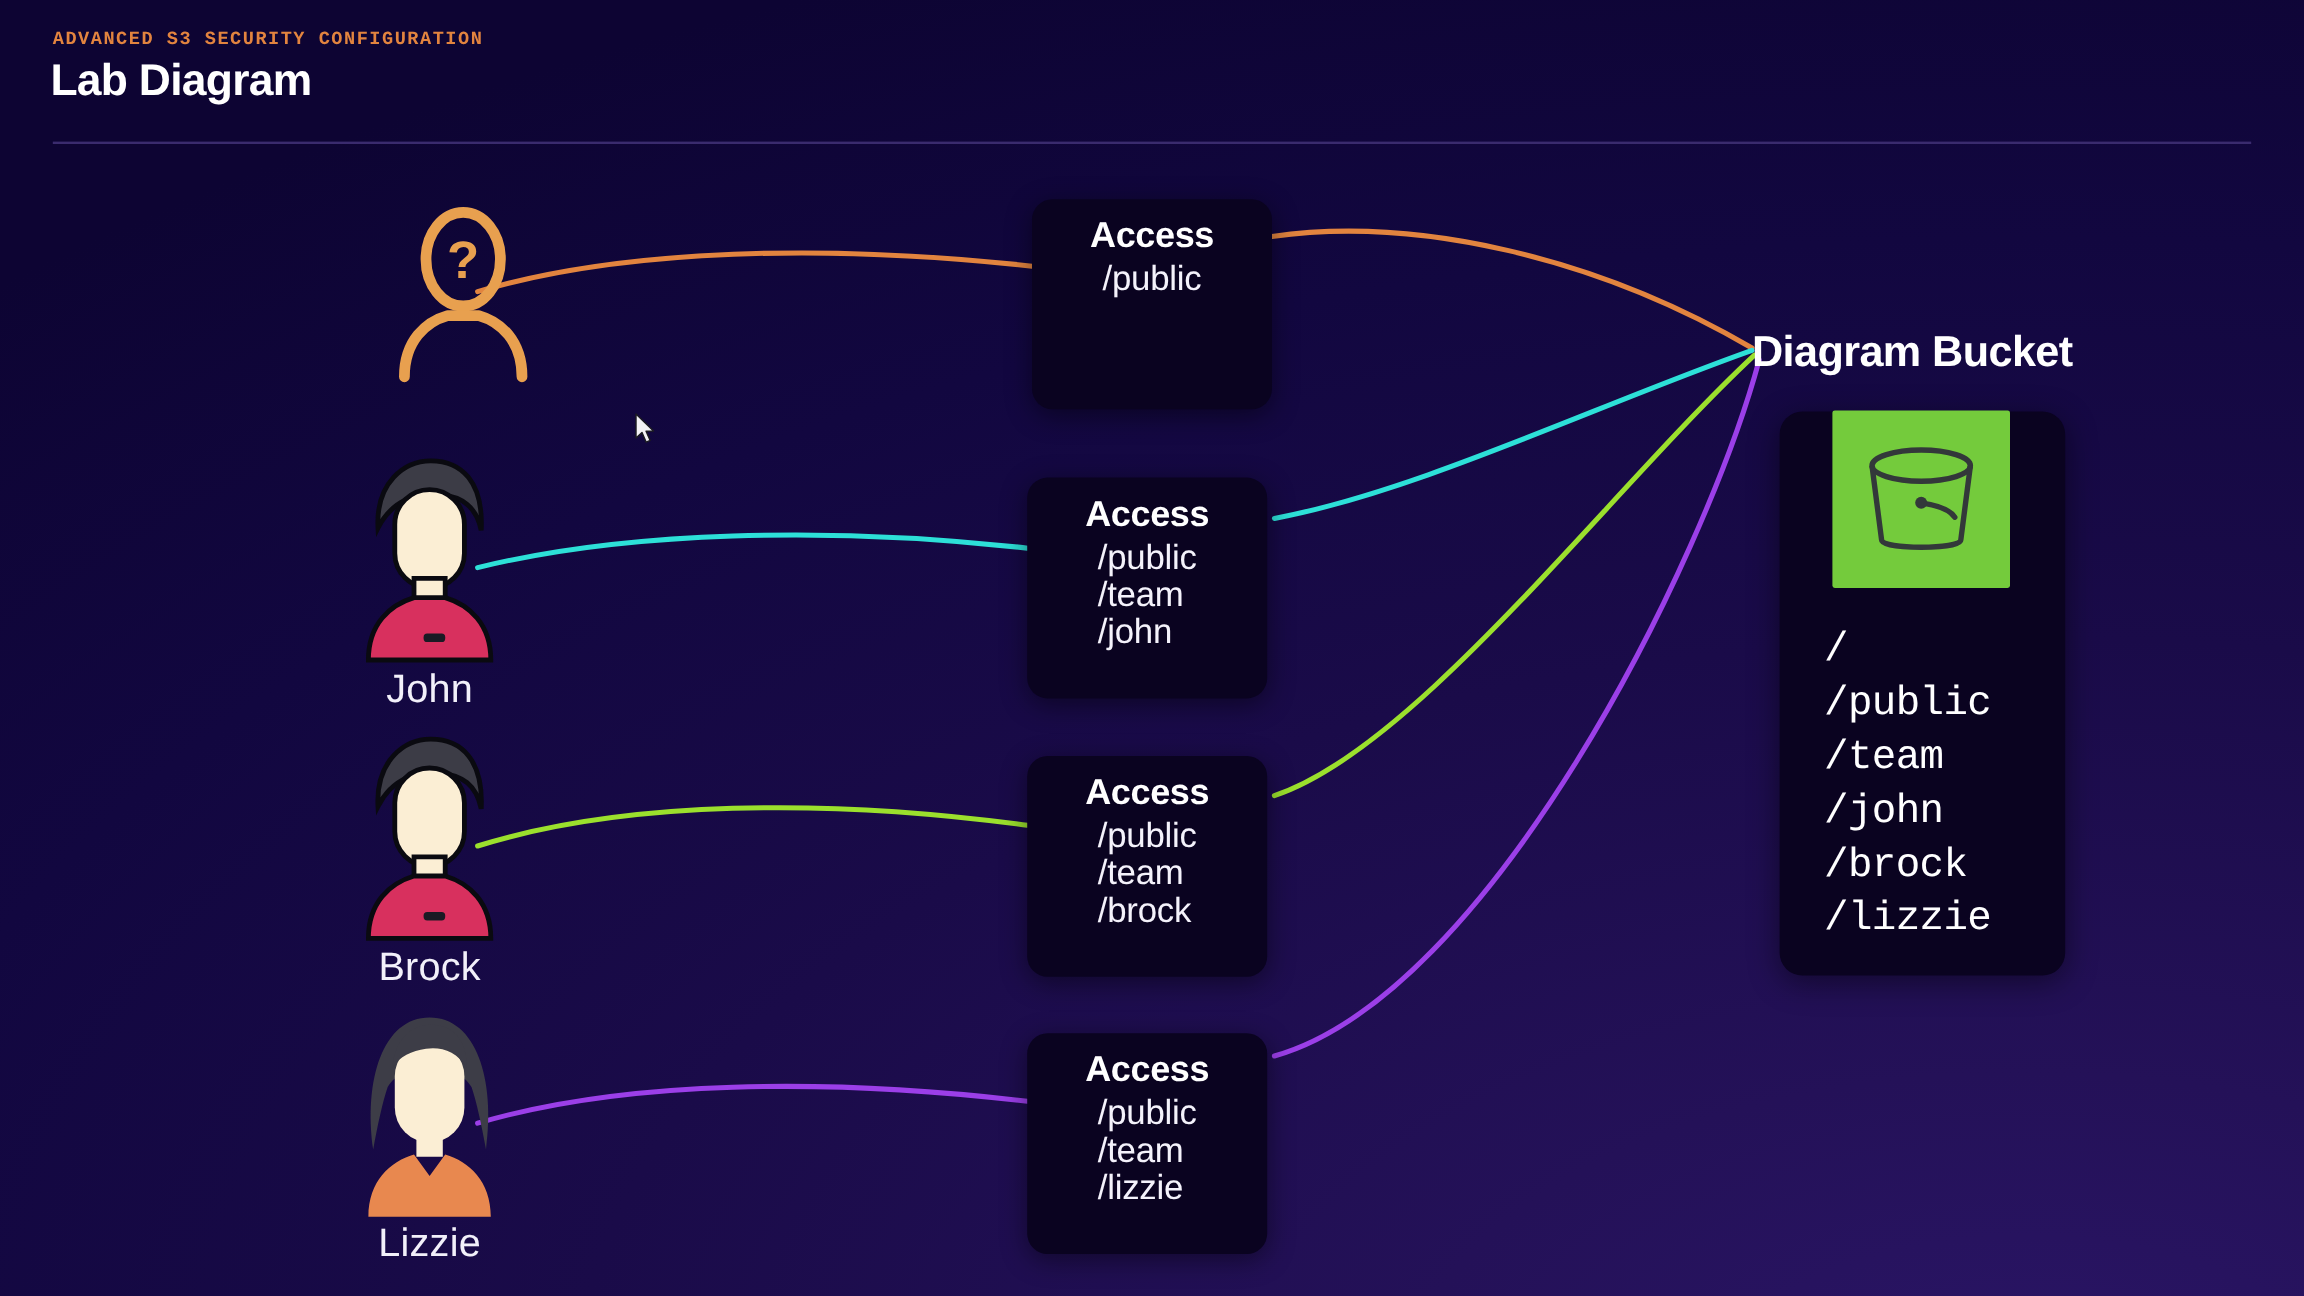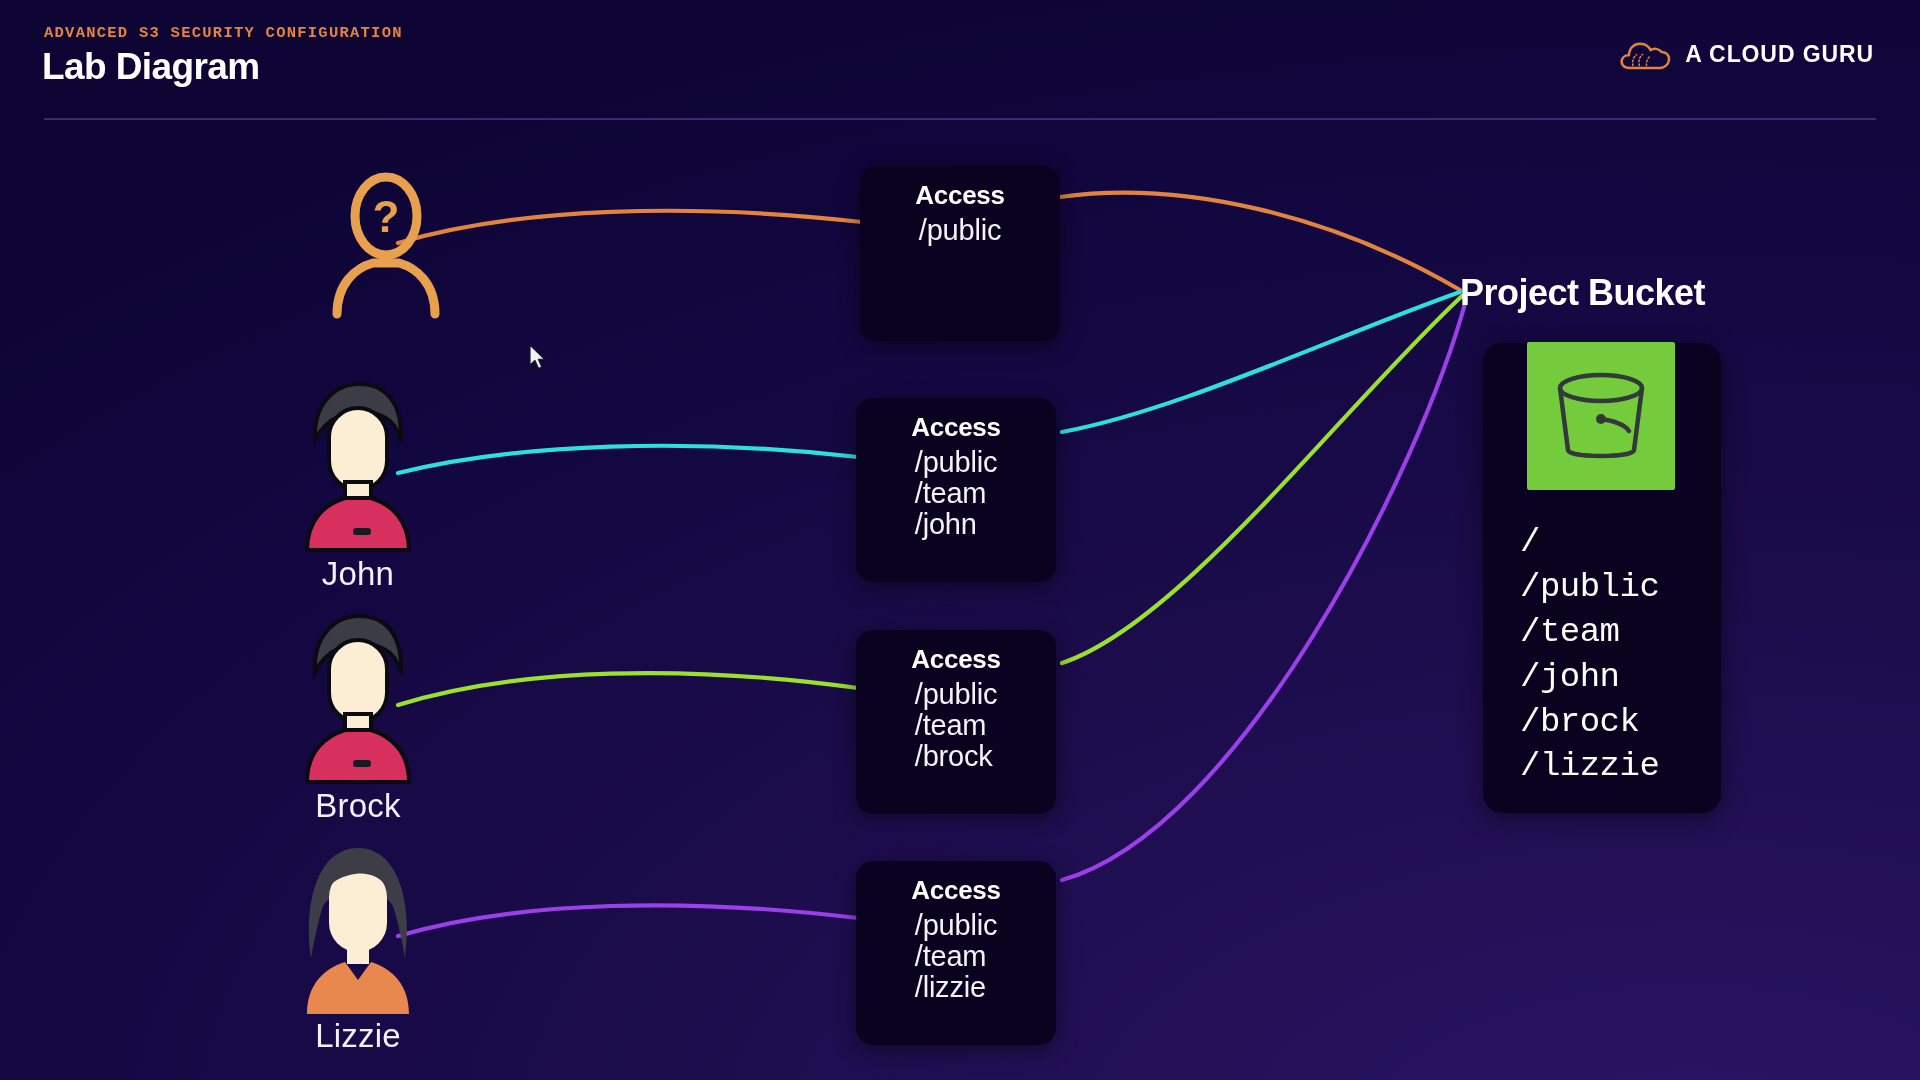--- a/index.html
+++ b/index.html
@@ -58,21 +58,21 @@
   .anon .actor-art { height:148px; }
 
   
   .access {
     position:absolute; width:200px;
     background:#0a0320; border-radius:17px;
     padding:14px 0 16px; text-align:center;
     box-shadow:0 5px 22px rgba(0,0,0,.45);
   }
   .access-title {
-    font-size:26px; font-weight:bold; color:#ffffff;
+    font-size:30px; font-weight:bold; color:#ffffff;
     letter-spacing:-0.3px; margin-bottom:4px;text-align:center;
   }
   .access-paths { display:inline-block; text-align:left; }
   .access-path {
     font-size:29px; color:#f4f2fb; line-height:1.07;
     letter-spacing:-0.2px; white-space:nowrap;
   }
 
   
   #bucket-title {
@@ -104,32 +104,20 @@
 </head>
 <body>
 
 <div id="stage">
 
   <div id="header">
     <div id="eyebrow">ADVANCED S3 SECURITY CONFIGURATION</div>
     <div id="page-title">Lab Diagram</div>
     <div id="divider"></div>
 
-    <div id="brand">
-      <svg id="brand-mark" viewBox="0 0 54 40">
-        <path d="M12 34 C5 34 2.5 29.5 4 25.5 C5.2 22.2 8.6 21 11 21.4
-                 C11 14 16.5 9.5 22.5 9.8 C27.6 10 31 13 32.6 16.2
-                 C35.6 13.8 41 14.4 43.6 18 C48.5 18 51.6 21.6 51 26
-                 C50.4 30.6 46.6 34 42 34 Z" fill="none" stroke="#e2843f" stroke-width="2.4" stroke-linejoin="round"></path>
-        <path d="M15 31.5 C14 27 15.6 22.8 18.6 20.6" fill="none" stroke="#e2843f" stroke-width="1.5" stroke-dasharray="1.6 2.2" stroke-linecap="round"></path>
-        <path d="M21.4 31.5 C20.2 27 21.6 22.6 24.6 20.4" fill="none" stroke="#e2843f" stroke-width="1.5" stroke-dasharray="1.6 2.2" stroke-linecap="round"></path>
-        <path d="M28.5 31.5 C28 27.5 29.8 23.4 33 21.6" fill="none" stroke="#e2843f" stroke-width="1.5" stroke-dasharray="1.6 2.2" stroke-linecap="round"></path>
-      </svg>
-      <div id="brand-text">A CLOUD GURU</div>
-    </div>
   </div>
 
   <svg id="wires" viewBox="0 0 1920 1080">
 
     <path d="M 398 243 C 520 207 690 203 862 222" fill="none" stroke="#e2843f" stroke-width="4.2" stroke-linecap="round"></path>
 
     <path d="M 1060 197 C 1180 180 1330 214 1460 290" fill="none" stroke="#e2843f" stroke-width="4.2" stroke-linecap="round"></path>
 
     <path d="M 398 473 C 520 443 690 438 858 457" fill="none" stroke="#2de0d8" stroke-width="4.2" stroke-linecap="round"></path>
     <path d="M 1062 432 C 1180 410 1330 338 1460 292" fill="none" stroke="#2de0d8" stroke-width="4.2" stroke-linecap="round"></path>
@@ -221,21 +209,21 @@
 
   <div class="access" style="left:856px; top:861px; height:184px;">
     <div class="access-title">Access</div>
     <div class="access-paths">
       <div class="access-path">/public</div>
       <div class="access-path">/team</div>
       <div class="access-path">/lizzie</div>
     </div>
   </div>
 
-  <div id="bucket-title">Project Bucket</div>
+  <div id="bucket-title">Diagram Bucket</div>
   <div id="bucket-panel"></div>
   <div id="bucket-icon">
     <svg viewBox="0 0 148 148" width="148" height="148">
       <ellipse cx="74" cy="46" rx="41" ry="13" fill="none" stroke="#33383a" stroke-width="4.5"></ellipse>
       <path d="M33 46 L41 108 C41 116 107 116 107 108 L115 46" fill="none" stroke="#33383a" stroke-width="4.5" stroke-linejoin="round"></path>
       <path d="M74 77 C88 79 98 83 102 89" fill="none" stroke="#33383a" stroke-width="4.5" stroke-linecap="round"></path>
       <circle cx="74" cy="77" r="5" fill="#33383a"></circle>
     </svg>
   </div>
   <div id="bucket-paths">

